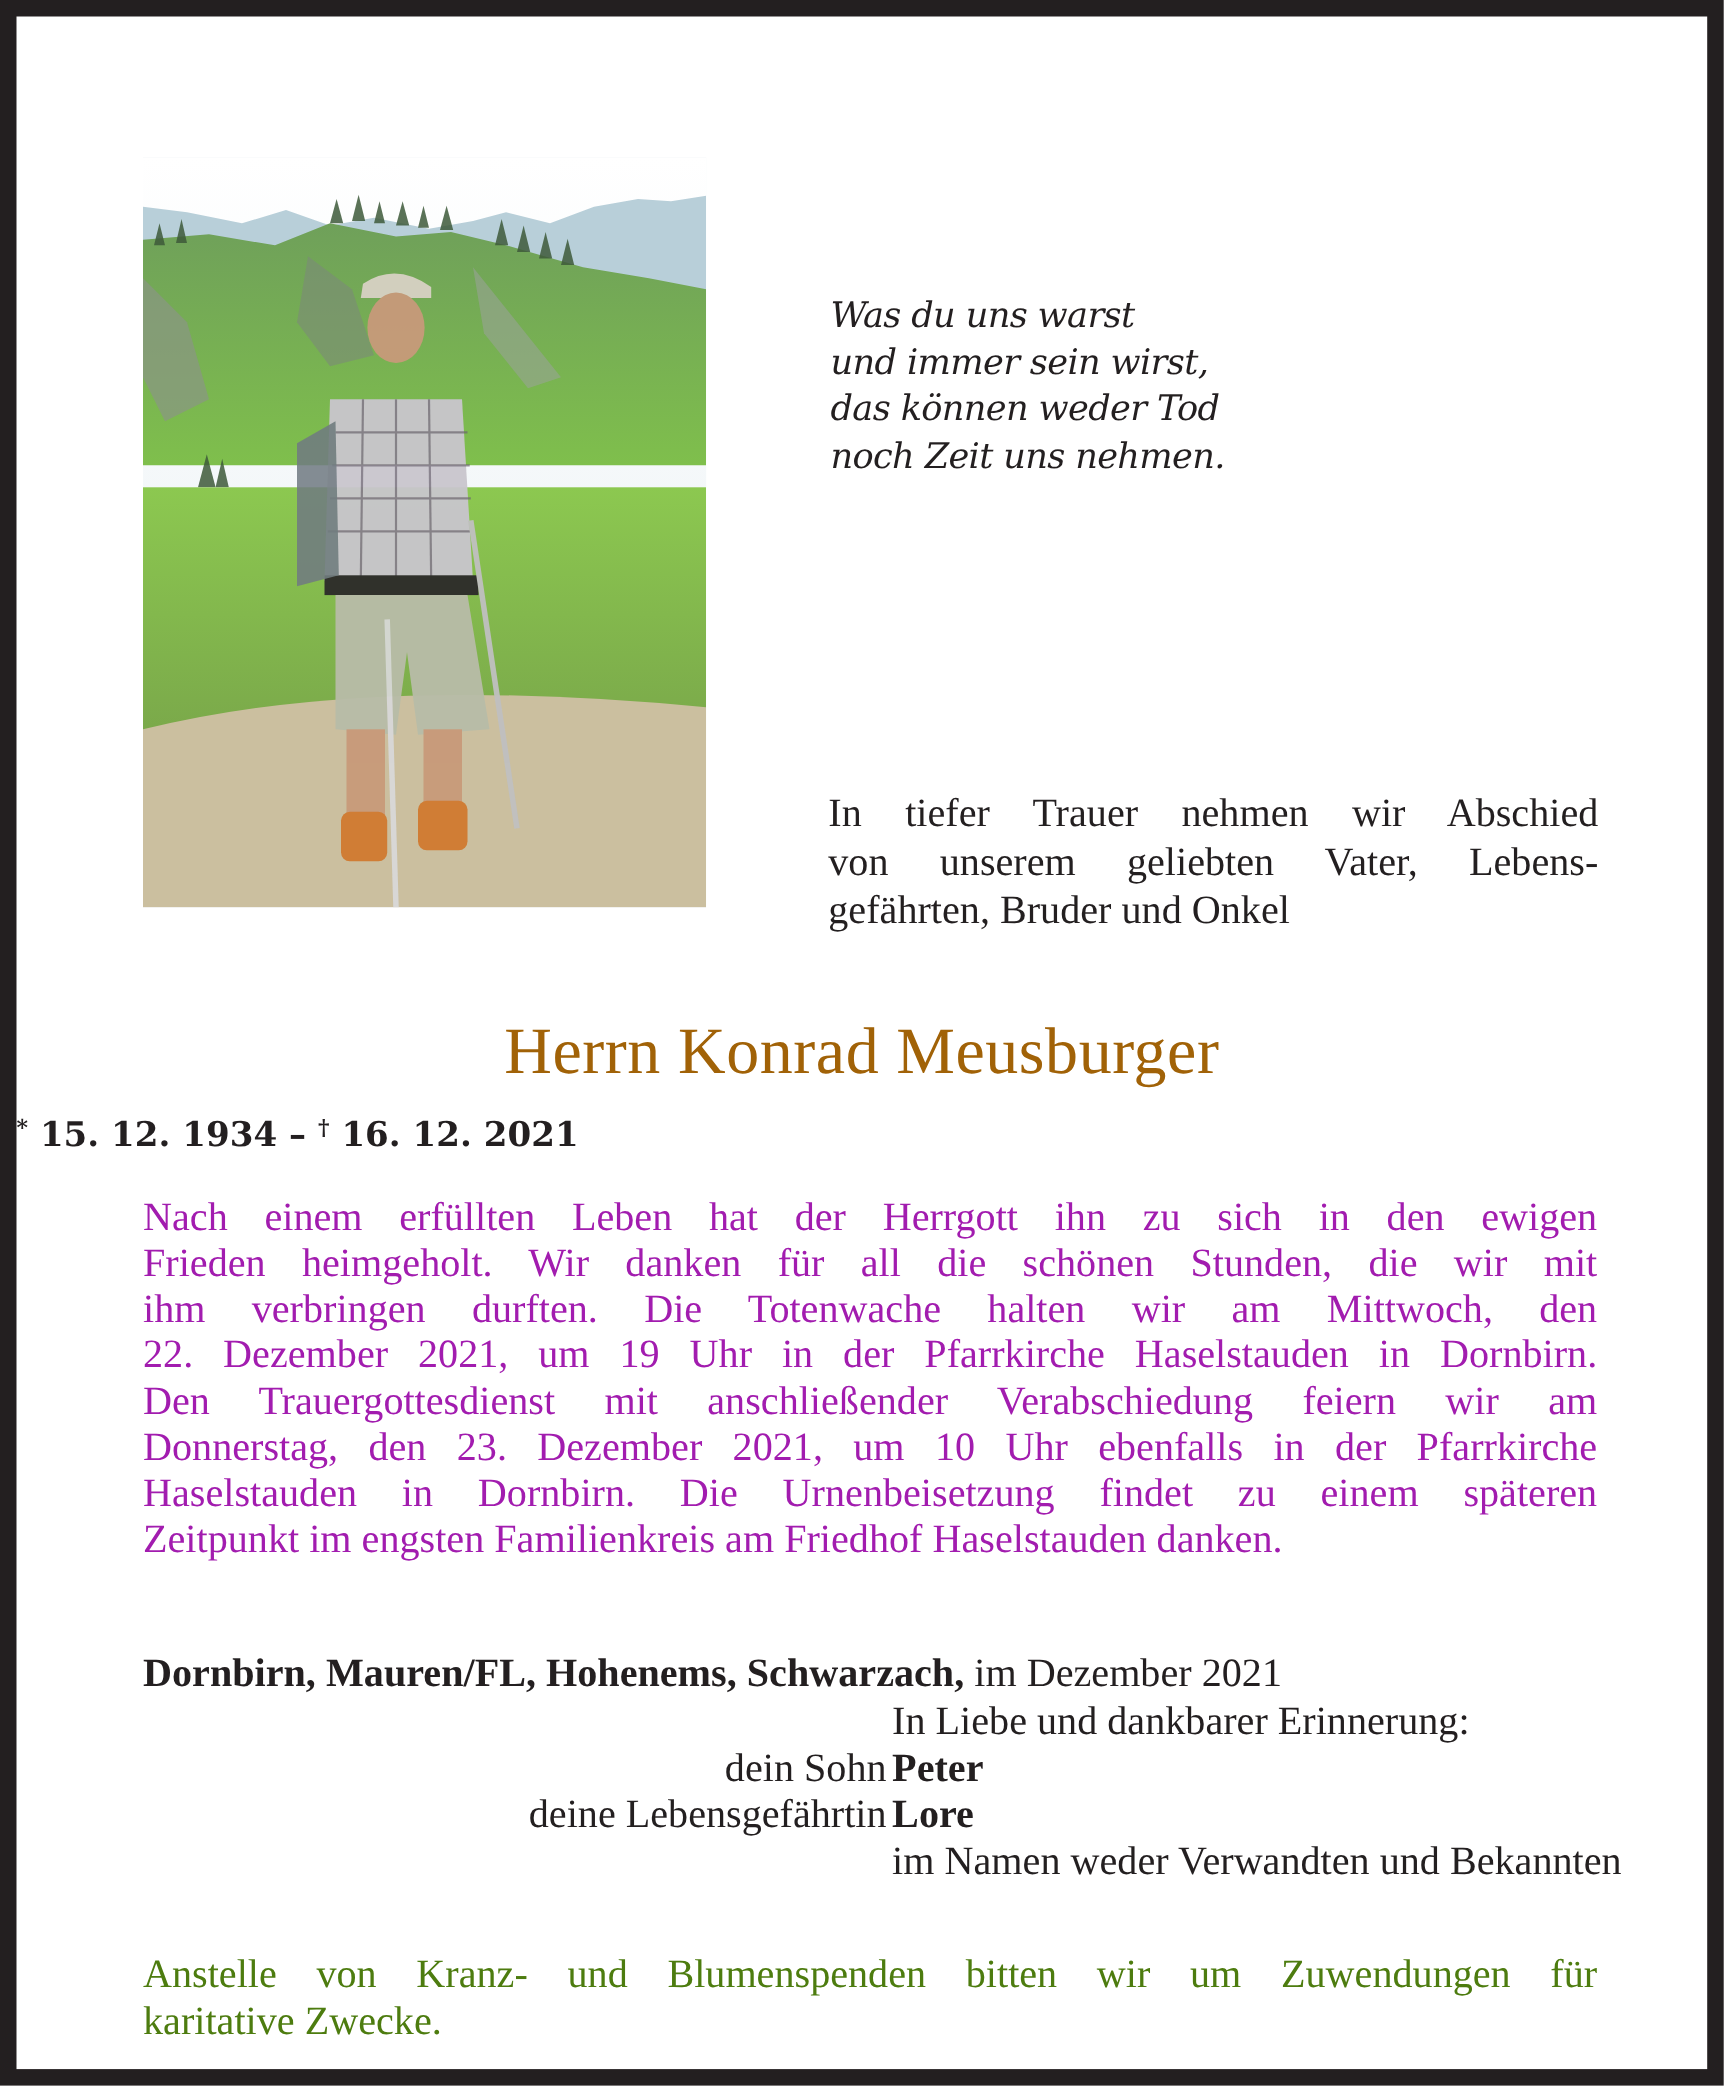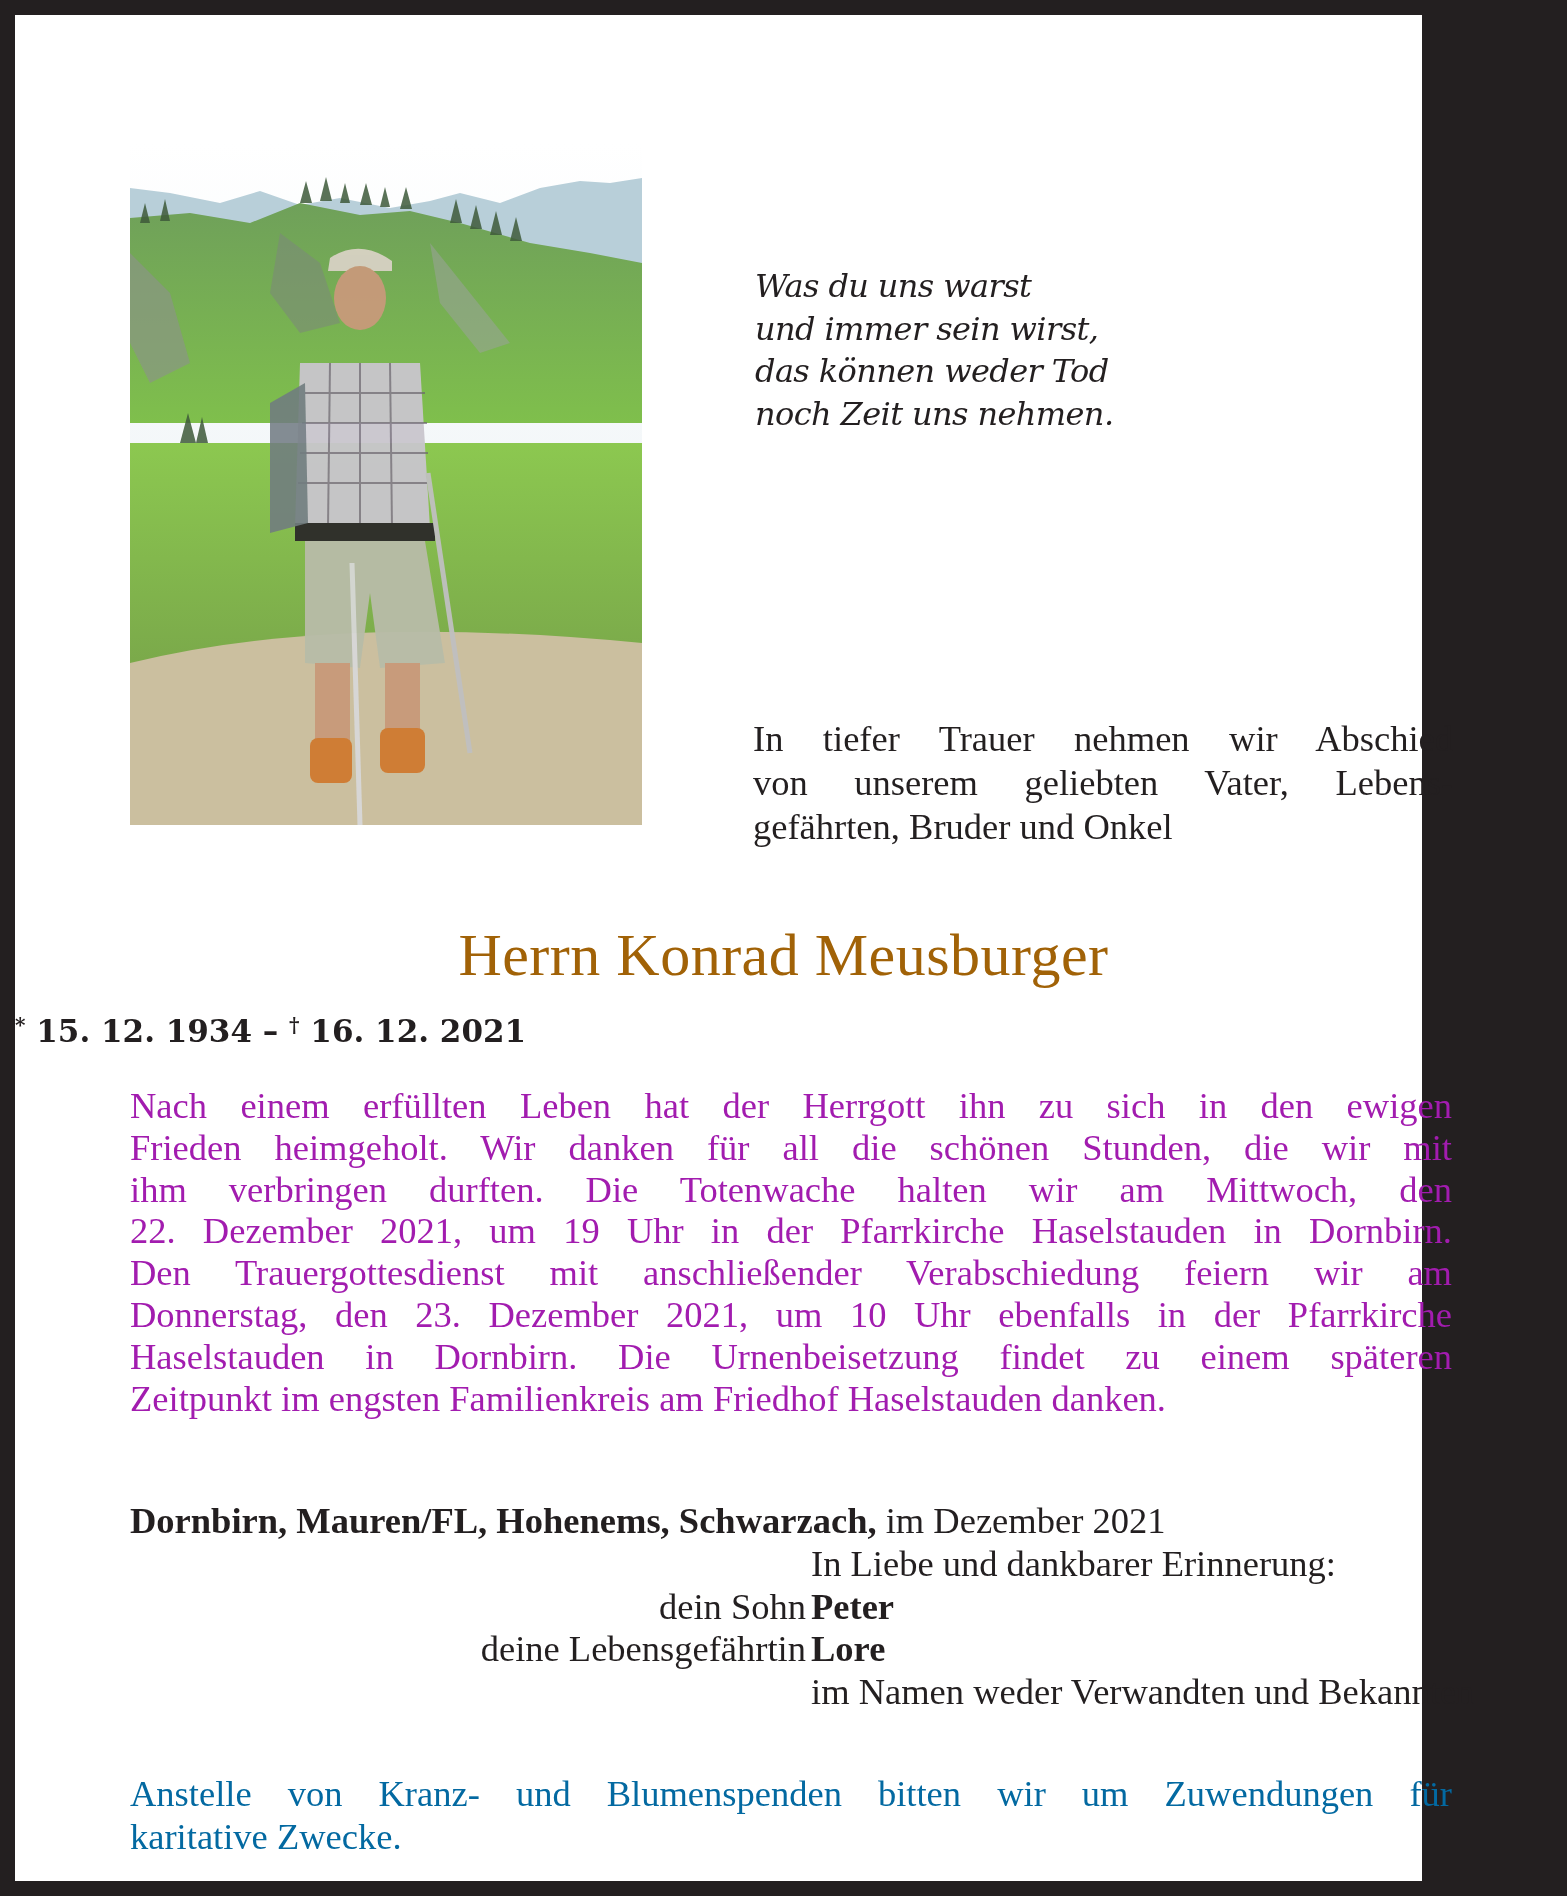--- a/index.html
+++ b/index.html
@@ -1,18 +1,18 @@
 <!DOCTYPE html>
 <html><head>
 <meta charset="utf-8">
 <style>
   html, body { margin:0; padding:0; }
   body { width:1567px; height:1896px; background:#231f20; position:relative; overflow:hidden;
          font-family:"DejaVu Serif", "Liberation Serif", serif; color:#231f20; }
-  .page { position:absolute; left:15px; top:15px; width:1407px; height:1866px; background:#ffffff; }
+  .page { position:absolute; left:15px; top:15px; width:1537px; height:1866px; background:#ffffff; }
   .photo { position:absolute; left:115px; top:128px; width:512px; height:682px; overflow:hidden; background:#f4f7f8; }
   .photo svg { display:block; width:100%; height:100%; }
   .quote { position:absolute; left:740px; top:250px; font-family:"DejaVu Serif", serif; font-style:italic;
            font-size:32px; line-height:42.5px; letter-spacing:-0.6px; color:#231f20; }
   .quote div { white-space:nowrap; }
   .intro { position:absolute; left:738px; top:702px; width:700px; font-family:"Liberation Serif", serif;
            font-size:36.5px; line-height:44px; color:#231f20; }
   .intro .jl { text-align:justify; text-align-last:justify; white-space:nowrap; }
   .name { position:absolute; left:0; top:865px; width:1537px; text-align:center; font-family:"Liberation Serif", serif;
           font-size:60px; line-height:110px; letter-spacing:0.5px; color:#a16207;margin-top:20px; }
@@ -26,21 +26,21 @@
   .places { position:absolute; left:115px; top:1448px; font-family:"Liberation Serif", serif; font-size:36.5px;
             line-height:44px; white-space:nowrap; color:#231f20;margin-top:36px; }
   .places b { font-weight:bold; }
   .sig { position:absolute; top:1528px; left:115px; width:1322px; font-family:"Liberation Serif", serif;
          font-size:36.5px; line-height:42.5px; color:#231f20; }
   .sig .row { position:relative; height:42.5px; }
   .sig .lbl { position:absolute; right:646px; white-space:nowrap; }
   .sig .val { position:absolute; left:681px; white-space:nowrap; }
   .sig .val b { font-weight:bold; }
   .closing { position:absolute; left:115px; top:1758px; width:1322px; font-family:"Liberation Serif", serif;
-             font-size:36.5px; line-height:42.5px; color:#0369a1; }
+             font-size:36.5px; line-height:42.5px; color:#4d7c0f; }
   .closing .jl { text-align:justify; text-align-last:justify; white-space:nowrap; }
 </style>
 </head>
 <body>
 
 <div class="page">
 
   <div class="photo" title="Portrait of an elderly hiker with a cap, checked shirt, shorts and trekking poles on an alpine meadow">
     <svg viewBox="0 0 512 682" preserveAspectRatio="none">
       <defs>

